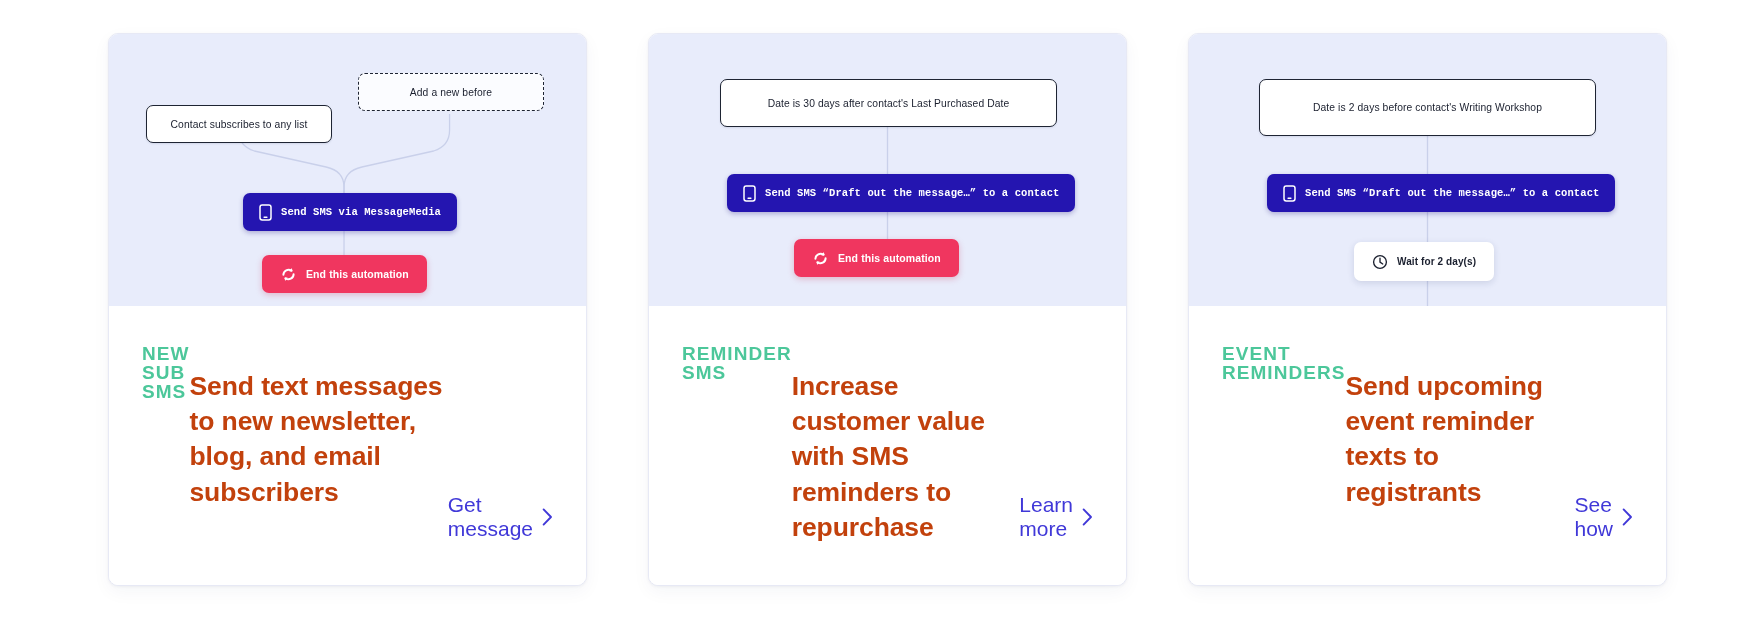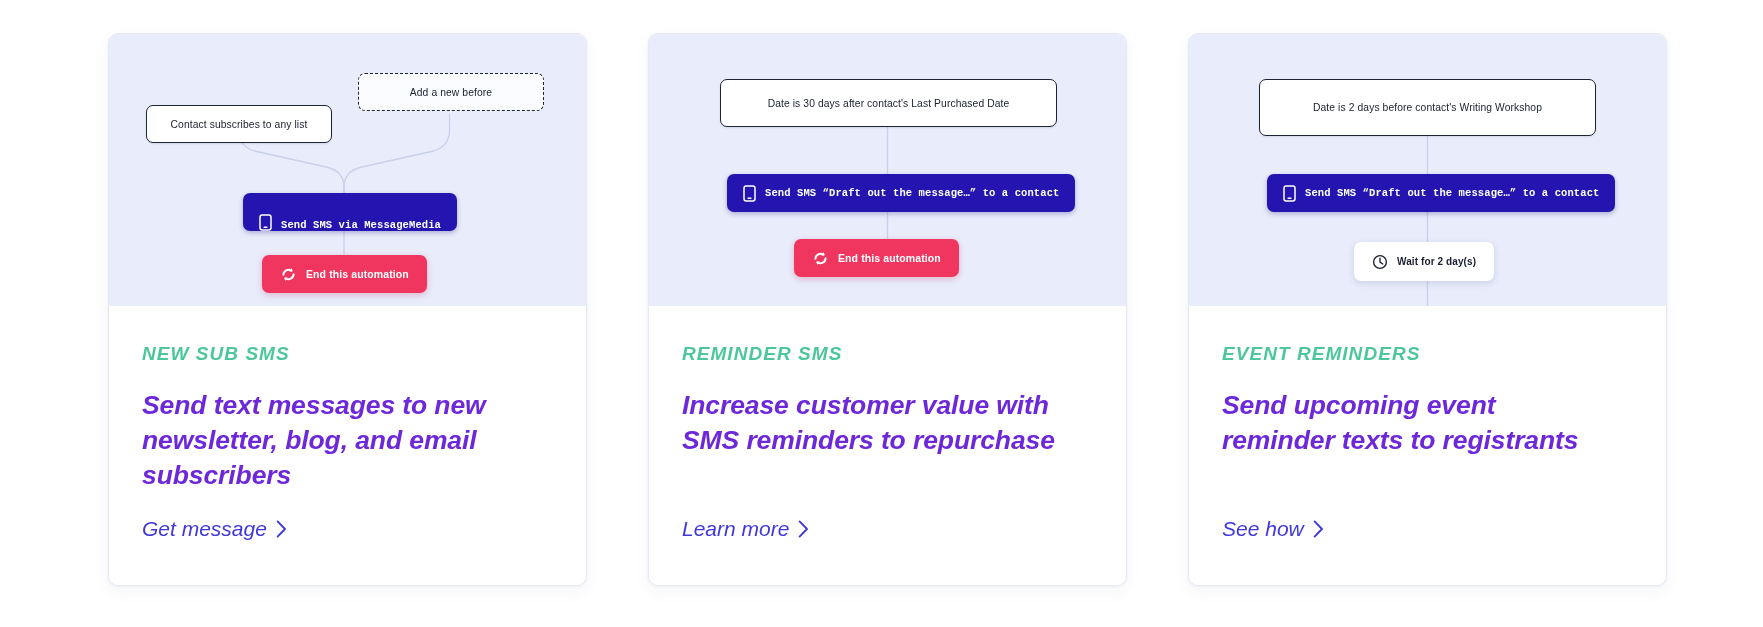--- a/index.html
+++ b/index.html
@@ -116,36 +116,35 @@
   
   .ico { display: inline-flex; align-items: center; justify-content: center; flex: none; }
   .ico svg { display: block; }
 
   
   .card-body {
     flex: 1;
     background: #ffffff;
     padding: 38px 33px 0 33px;
     display: flex;
-    flex-direction: column;
-    font-style: italic;
+    flex-direction: row;
   }
 
   .eyebrow {
     color: #4cc79a;
     font-size: 19px;
     font-weight: 700;
     letter-spacing: 1.05px;
     text-transform: uppercase;
     line-height: 1;
   }
 
   .headline {
     margin-top: 25px;
-    color: #6d28d9;
+    color: #c2410c;
     font-size: 26.5px;
     font-weight: 700;
     line-height: 1.33;
     letter-spacing: -.1px;
     max-width: 392px;
   }
 
   .cta {
     margin-top: auto;
     margin-bottom: 44px;
@@ -157,21 +156,21 @@
     font-weight: 400;
     text-decoration: none;
     cursor: pointer;
     width: fit-content;
   }
   .cta .chev svg { display:block; }
 
   
   .c1-t1 { left: 37px;  top: 39px;  width: 186px; height: 38px; margin-top: 32px; }
   .c1-t2 { left: 249px; top: 39px;  width: 186px; height: 38px; }
-  .c1-sms { left: 134px; top: 159px; height: 38px; align-items: flex-end; }
+  .c1-sms { left: 134px; top: 159px; height: 38px; }
   .c1-end { left: 153px; top: 221px; height: 38px; }
 
   .c2-t1 { left: 71px; top: 45px; width: 337px; height: 48px; }
   .c2-sms { left: 78px; top: 140px; height: 38px; }
   .c2-end { left: 145px; top: 205px; height: 38px; }
 
   .c3-t1 { left: 70px; top: 45px; width: 337px; height: 57px; }
   .c3-sms { left: 78px; top: 140px; height: 38px; }
   .c3-wait { left: 165px; top: 208px; height: 39px; }
 </style>

